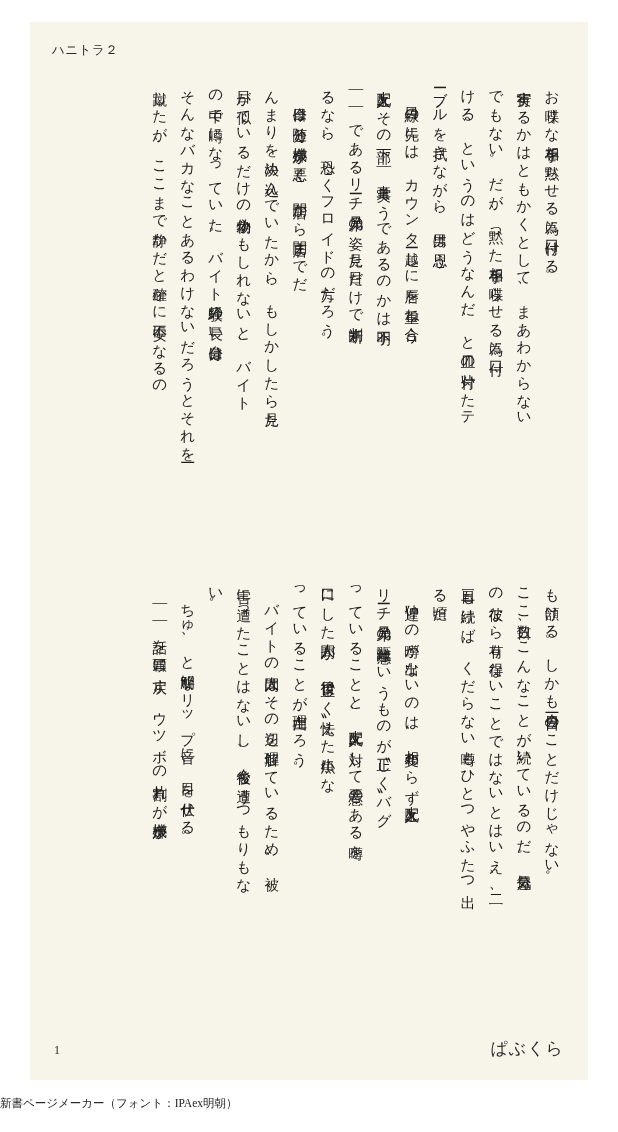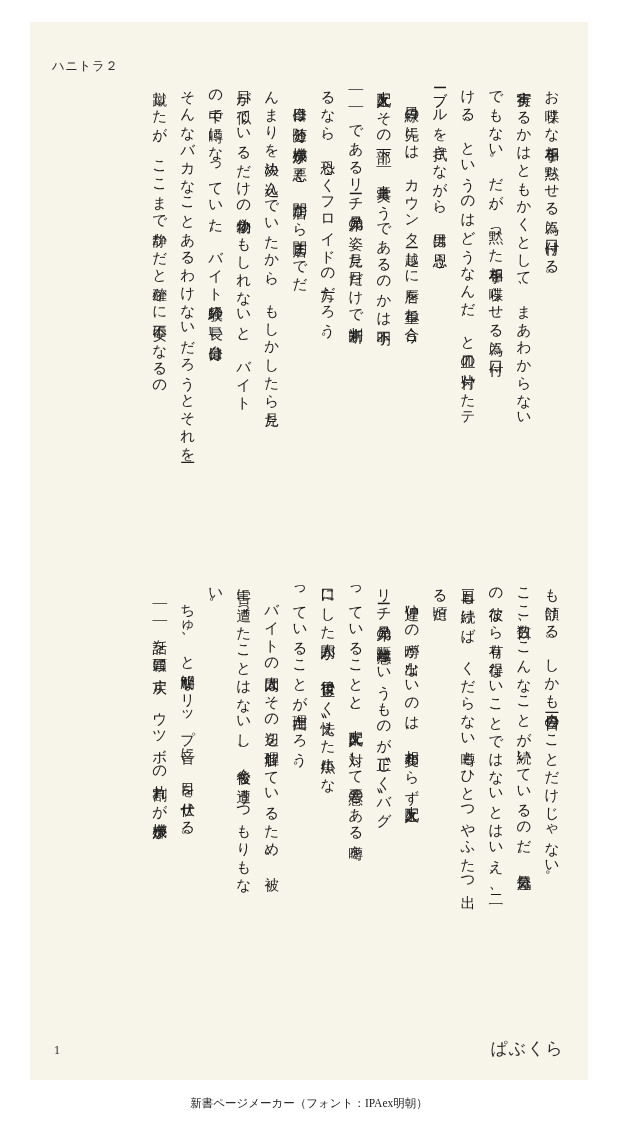--- a/index.html
+++ b/index.html
@@ -26,21 +26,20 @@
   }
 
   
   #header {
     position: absolute;
     left: 22px;
     top: 20px;
     font-size: 12.5px;
     color: #2b2b2b;
     letter-spacing: 0.5px;
-    margin-top: 16px;
   }
 
   
   #footer-page {
     position: absolute;
     left: 24px;
     bottom: 22px;
     font-size: 12px;
     color: #2b2b2b;
   }
@@ -80,21 +79,21 @@
     margin: 0;
     padding: 0;
   }
 
   
   #caption {
     position: absolute;
     left: 0;
     top: 1096px;
     width: 618px;
-    text-align: center;
+    text-align: left;
     font-size: 11.5px;
     color: #222222;
   }
 </style>
 </head>
 <body>
 
 <div id="page">
 
   <div id="header">ハニトラ２</div>

